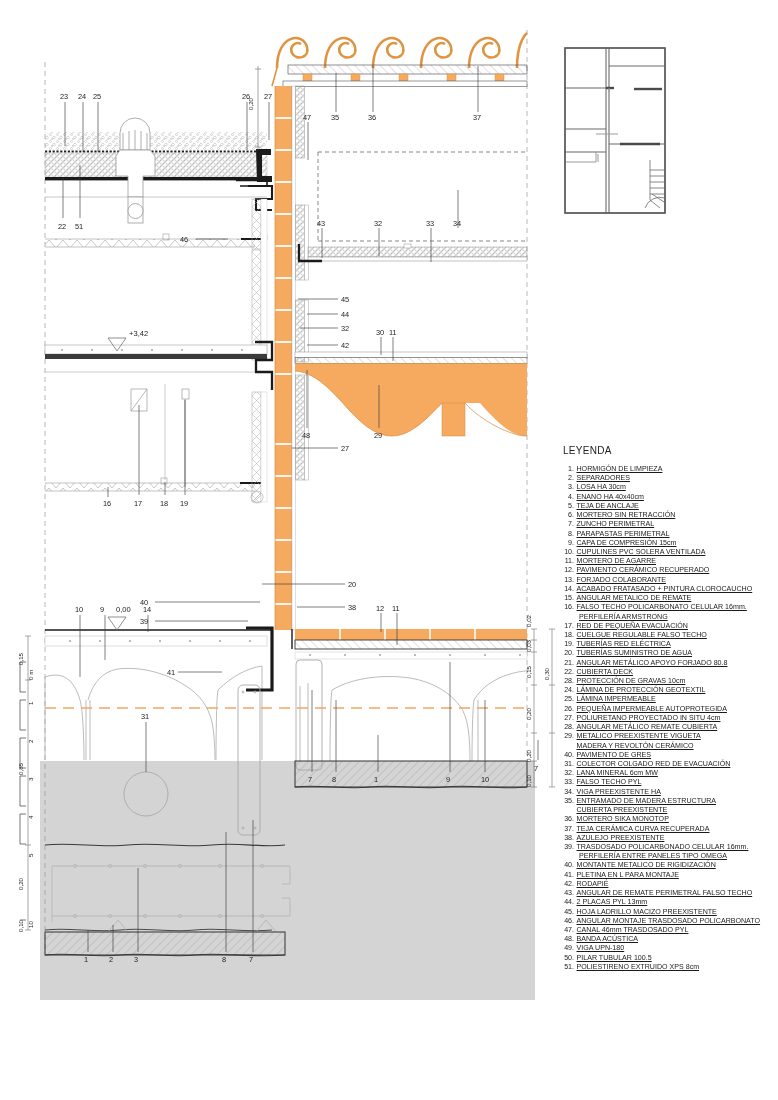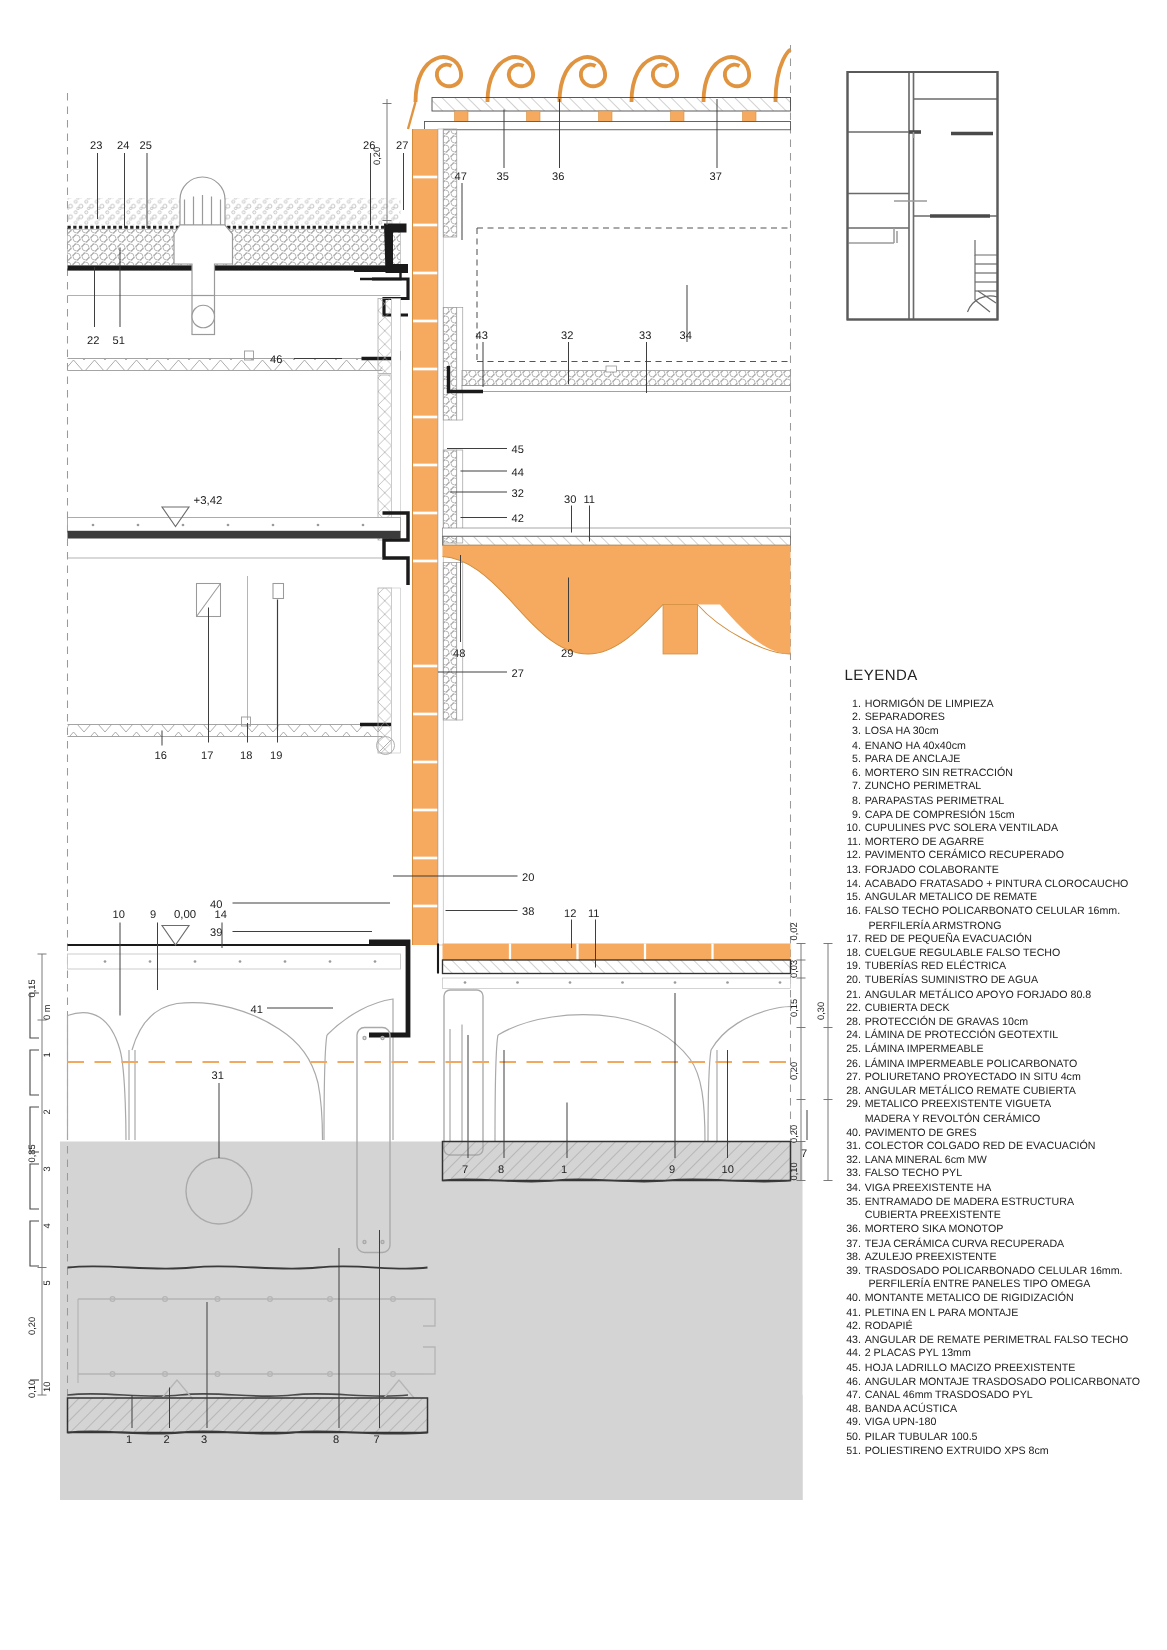--- a/index.html
+++ b/index.html
@@ -3,21 +3,21 @@
 <meta charset="utf-8">
 <style>
   html,body{margin:0;padding:0;background:#ffffff;}
   body{width:778px;height:1100px;position:relative;overflow:hidden;
        font-family:"Liberation Sans","DejaVu Sans",sans-serif;color:#1a1a1a;}
   .stage{position:absolute;left:0;top:0;width:778px;height:1096px;}
 
   
   #legend{position:absolute;left:563px;top:445px;width:215px;}
   #legend .ltitle{font-size:10px;letter-spacing:.3px;margin-bottom:9px;color:#222;}
-  #legend ol{margin:0;padding:0;list-style:none;}
+  #legend ol{margin:0;padding:0;list-style:none;text-decoration:underline;}
   #legend li{font-size:7.1px;line-height:9.22px;white-space:nowrap;color:#222;}
   #legend li .n{display:inline-block;width:11px;text-align:right;margin-right:2.5px;}
   #legend li.cont{padding-left:13.5px;}
   #legend li.noind{padding-left:16px;}
 
   
   svg{display:block;}
   .lbl{font-family:"Liberation Sans",sans-serif;font-size:7.4px;fill:#222;}
   .lblv{font-family:"Liberation Sans",sans-serif;font-size:6.2px;fill:#222;}
   .lvl{font-family:"Liberation Sans",sans-serif;font-size:7.6px;fill:#222;}
@@ -590,21 +590,21 @@
   </g>
 </svg>
 
 <div id="legend">
   <div class="ltitle">LEYENDA</div>
   <ol id="legend-list">
         <li><span class="n">1.</span><span>HORMIGÓN DE LIMPIEZA</span></li>
         <li><span class="n">2.</span><span>SEPARADORES</span></li>
         <li><span class="n">3.</span><span>LOSA HA 30cm</span></li>
         <li><span class="n">4.</span><span>ENANO HA 40x40cm</span></li>
-        <li><span class="n">5.</span><span>PARA DE ANCLAJE</span></li>
+        <li><span class="n">5.</span><span>TEJA DE ANCLAJE</span></li>
         <li><span class="n">6.</span><span>MORTERO SIN RETRACCIÓN</span></li>
         <li><span class="n">7.</span><span>ZUNCHO PERIMETRAL</span></li>
         <li><span class="n">8.</span><span>PARAPASTAS PERIMETRAL</span></li>
         <li><span class="n">9.</span><span>CAPA DE COMPRESIÓN 15cm</span></li>
         <li><span class="n">10.</span><span>CUPULINES PVC SOLERA VENTILADA</span></li>
         <li><span class="n">11.</span><span>MORTERO DE AGARRE</span></li>
         <li><span class="n">12.</span><span>PAVIMENTO CERÁMICO RECUPERADO</span></li>
         <li><span class="n">13.</span><span>FORJADO COLABORANTE</span></li>
         <li><span class="n">14.</span><span>ACABADO FRATASADO + PINTURA CLOROCAUCHO</span></li>
         <li><span class="n">15.</span><span>ANGULAR METALICO DE REMATE</span></li>
@@ -612,21 +612,21 @@
         <li class="noind"><span>PERFILERÍA ARMSTRONG</span></li>
         <li><span class="n">17.</span><span>RED DE PEQUEÑA EVACUACIÓN</span></li>
         <li><span class="n">18.</span><span>CUELGUE REGULABLE FALSO TECHO</span></li>
         <li><span class="n">19.</span><span>TUBERÍAS RED ELÉCTRICA</span></li>
         <li><span class="n">20.</span><span>TUBERÍAS SUMINISTRO DE AGUA</span></li>
         <li><span class="n">21.</span><span>ANGULAR METÁLICO APOYO FORJADO 80.8</span></li>
         <li><span class="n">22.</span><span>CUBIERTA DECK</span></li>
         <li><span class="n">28.</span><span>PROTECCIÓN DE GRAVAS 10cm</span></li>
         <li><span class="n">24.</span><span>LÁMINA DE PROTECCIÓN GEOTEXTIL</span></li>
         <li><span class="n">25.</span><span>LÁMINA IMPERMEABLE</span></li>
-        <li><span class="n">26.</span><span>LÁMINA IMPERMEABLE POLICARBONATO</span></li>
+        <li><span class="n">26.</span><span>PEQUEÑA IMPERMEABLE AUTOPROTEGIDA</span></li>
         <li><span class="n">27.</span><span>POLIURETANO PROYECTADO IN SITU 4cm</span></li>
         <li><span class="n">28.</span><span>ANGULAR METÁLICO REMATE CUBIERTA</span></li>
         <li><span class="n">29.</span><span>METALICO PREEXISTENTE VIGUETA</span></li>
         <li class="cont"><span>MADERA Y REVOLTÓN CERÁMICO</span></li>
         <li><span class="n">40.</span><span>PAVIMENTO DE GRES</span></li>
         <li><span class="n">31.</span><span>COLECTOR COLGADO RED DE EVACUACIÓN</span></li>
         <li><span class="n">32.</span><span>LANA MINERAL 6cm MW</span></li>
         <li><span class="n">33.</span><span>FALSO TECHO PYL</span></li>
         <li><span class="n">34.</span><span>VIGA PREEXISTENTE HA</span></li>
         <li><span class="n">35.</span><span>ENTRAMADO DE MADERA ESTRUCTURA</span></li>

